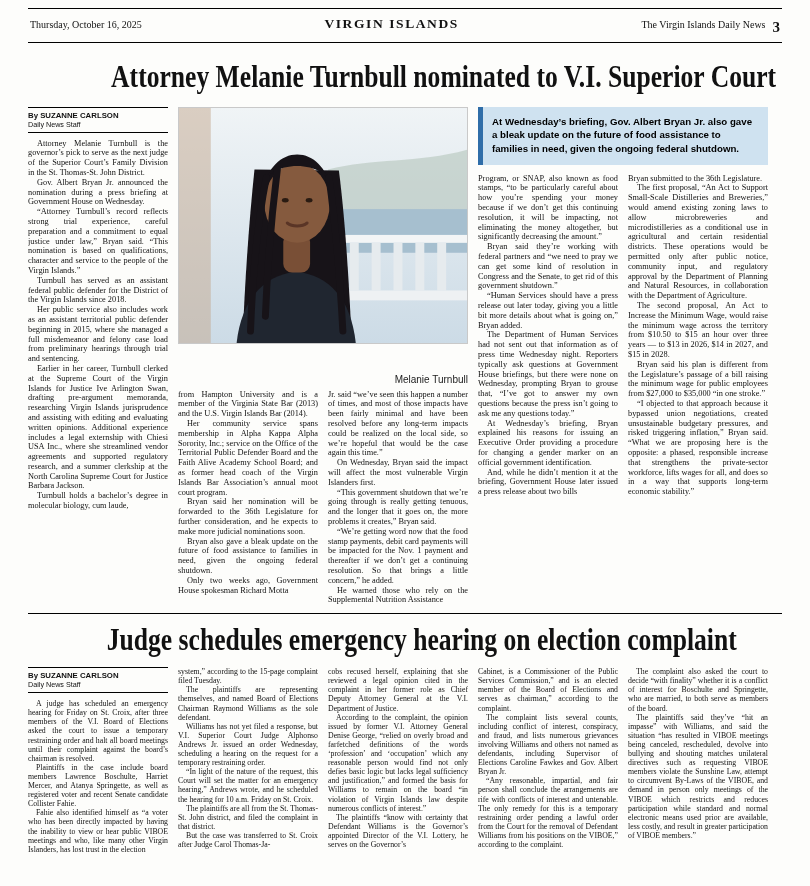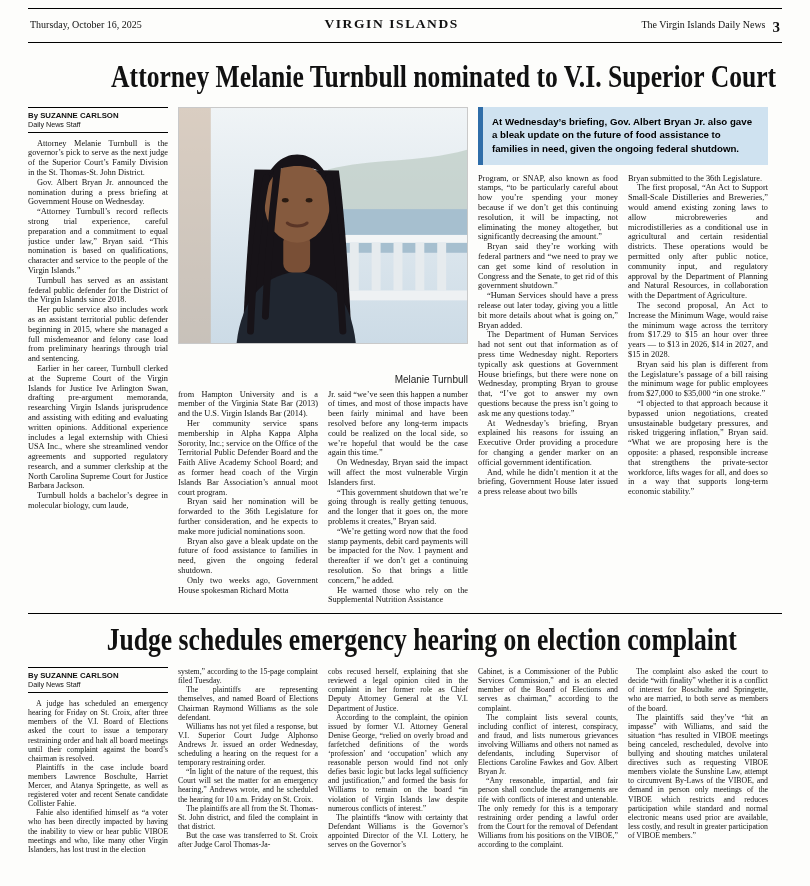--- a/index.html
+++ b/index.html
@@ -169,21 +169,21 @@
               <p class="cont">Program, or SNAP, also known as food stamps, “to be particularly careful about how you’re spending your money because if we don’t get this continuing resolution, it will be impacting, not eliminating the money altogether, but significantly decreasing the amount.”</p>
               <p>Bryan said they’re working with federal partners and “we need to pray we can get some kind of resolution in Congress and the Senate, to get rid of this government shutdown.”</p>
               <p>“Human Services should have a press release out later today, giving you a little bit more details about what is going on,” Bryan added.</p>
               <p>The Department of Human Services had not sent out that information as of press time Wednesday night. Reporters typically ask questions at Government House briefings, but there were none on Wednesday, prompting Bryan to grouse that, “I’ve got to answer my own questions because the press isn’t going to ask me any questions today.”</p>
               <p>At Wednesday’s briefing, Bryan explained his reasons for issuing an Executive Order providing a procedure for changing a gender marker on an official government identification.</p>
               <p>And, while he didn’t mention it at the briefing, Government House later issued a press release about two bills</p>
             </div>
           <div class="coltext a1text">
               <p class="cont">Bryan submitted to the 36th Legislature.</p>
               <p>The first proposal, “An Act to Support Small-Scale Distilleries and Breweries,” would amend existing zoning laws to allow microbreweries and microdistilleries as a conditional use in agricultural and certain residential districts. These operations would be permitted only after public notice, community input, and regulatory approval by the Department of Planning and Natural Resources, in collaboration with the Department of Agriculture.</p>
-              <p>The second proposal, An Act to Increase the Minimum Wage, would raise the minimum wage across the territory from $17.29 to $15 an hour over three years — to $13 in 2026, $14 in 2027, and $15 in 2028.</p>
+              <p>The second proposal, An Act to Increase the Minimum Wage, would raise the minimum wage across the territory from $10.50 to $15 an hour over three years — to $13 in 2026, $14 in 2027, and $15 in 2028.</p>
               <p>Bryan said his plan is different from the Legislature’s passage of a bill raising the minimum wage for public employees from $27,000 to $35,000 “in one stroke.”</p>
               <p>“I objected to that approach because it bypassed union negotiations, created unsustainable budgetary pressures, and risked triggering inflation,” Bryan said. “What we are proposing here is the opposite: a phased, responsible increase that strengthens the private-sector workforce, lifts wages for all, and does so in a way that supports long-term economic stability.”</p>
             </div>
         </div>
       </div>
 
     </div>
   </section>
 
   <div class="divider"></div>

